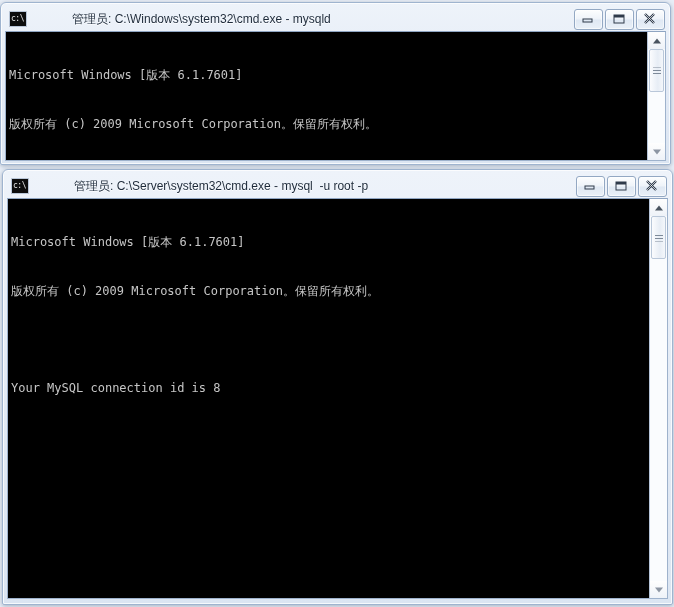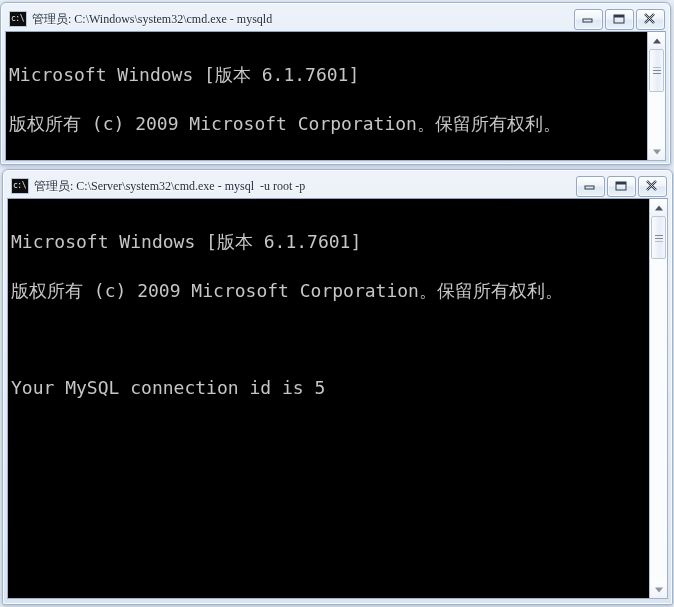--- a/index.html
+++ b/index.html
@@ -58,28 +58,29 @@
     position: absolute;
     left: 1px; top: 0px;
     color: #e4e4e4;
     font-family: "DejaVu Sans Mono", monospace;
     font-size: 8px;
     line-height: 13px;
     letter-spacing: -0.5px;
   }
 
   .title-text {
-    font-family: Liberation Serif, serif;
+    font-family: Liberation Sans, sans-serif;
     font-size: 12px;
     color: #1d2a3a;
     white-space: pre;
     text-shadow: 0 1px 0 rgba(255,255,255,0.85);
     line-height: 16px;
     flex: 1 1 auto;
     overflow: hidden;
+    margin-left: 40px;
   }
 
   .caption-buttons {
     flex: 0 0 auto;
     display: flex;
     gap: 2px;
     margin-right: 1px;
   }
   .cbtn {
     width: 27px;
@@ -102,21 +103,21 @@
     overflow: hidden;
     display: flex;
   }
   #win-mysqld .console-area { height: 128px; }
   #win-mysql  .console-area { height: 399px; }
 
   .console-text {
     flex: 1 1 auto;
     color: #c6c6c6;
     font-family: "DejaVu Sans Mono", "Liberation Mono", monospace;
-    font-size: 18px;
+    font-size: 12px;
     line-height: 16.2px;
     white-space: pre;
     padding: 3px 0 0 3px;
     overflow: hidden;
     letter-spacing: 0px;
   }
   .console-text .row { height: 16.2px; }
 
   
   .vscroll {
@@ -255,21 +256,21 @@
           </svg>
         </div>
       </div>
     </div>
 
     <div class="console-area">
       <div class="console-text">
         <div class="row">Microsoft Windows [版本 6.1.7601]</div>
         <div class="row">版权所有 (c) 2009 Microsoft Corporation。保留所有权利。</div>
         <div class="row"></div>
-        <div class="row">Your MySQL connection id is 5</div>
+        <div class="row">Your MySQL connection id is 8</div>
         
         
         
         
         
         
         
         
         
         

